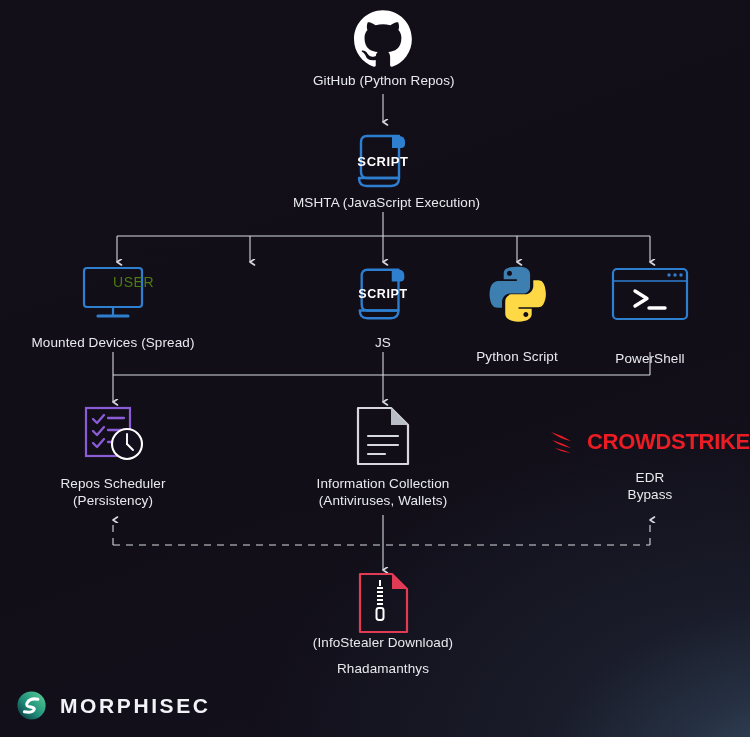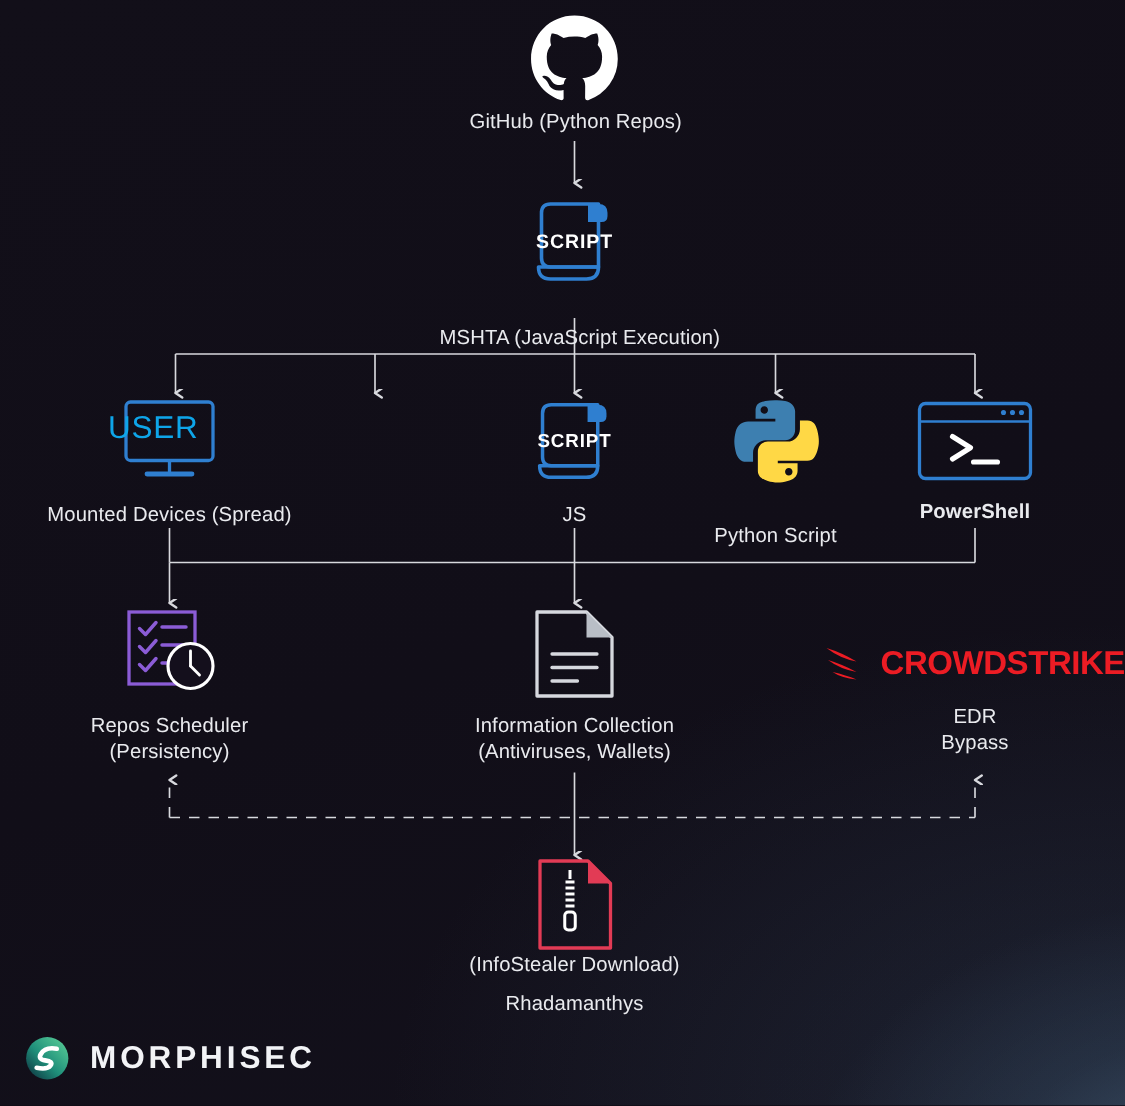--- a/index.html
+++ b/index.html
@@ -30,22 +30,22 @@
 
   
   .scripticon{ position:relative; }
   .scripttext{
     position:absolute; left:0; right:0; top:50%; transform:translateY(-50%);
     color:#ffffff; font-weight:bold; letter-spacing:.6px; text-align:center;
     font-family:"Liberation Sans", sans-serif;
   }
   
   .usertext{
-    position:absolute; left:0; right:0; top:26px; text-align:left;
-    color:#0ea5e9; font-size:21px; letter-spacing:.5px;
+    position:absolute; left:0; right:0; top:26px; text-align:right;
+    color:#4d7c0f; font-size:14px; letter-spacing:.5px;
   }
   
   .dlltext{
     position:absolute; left:0; right:0; bottom:6px; text-align:center;
     color:#e8eaee; font-size:18px; letter-spacing:.3px;
   }
   
   .csword{
     color:#ec1c24; font-weight:bold; font-size:22px; letter-spacing:-0.3px;
     font-family:"Liberation Sans", sans-serif; white-space:nowrap;
@@ -111,21 +111,21 @@
     <div class="icon-wrap" style="height:66px;">
       <div class="scripticon" style="width:64px;height:66px;">
         <svg width="64" height="66" viewBox="0 0 64 66">
           <path d="M20 8 h28 a0 0 0 0 1 0 0 v42 a0 0 0 0 1 0 0 h-32 q-6 0 -6 -6 v-30 q0 -6 6 -6 z" fill="none" stroke="#2f7fd0" stroke-width="2.4" stroke-linejoin="round"></path>
           <path d="M16 50 h32 q0 8 -8 8 h-24 q-8 0 -8 -8 z" fill="none" stroke="#2f7fd0" stroke-width="2.4" stroke-linejoin="round"></path>
           <path d="M41 8 h7 q6 0 6 6 v2 q0 4 -4 4 h-9 z" fill="#2f7fd0"></path>
         </svg>
         <div class="scripttext" style="font-size:13px;">SCRIPT</div>
       </div>
     </div>
-    <div class="label" style="margin-top:22px;">MSHTA (JavaScript Execution)</div>
+    <div class="label" style="margin-top:0;">MSHTA (JavaScript Execution)</div>
   </div>
 
   <div class="node" style="left:17px; top:266px; width:192px;">
     <div class="icon-wrap" style="height:58px;">
       <div style="position:relative;width:82px;height:58px;">
         <svg width="82" height="58" viewBox="0 0 82 58">
           <rect x="12" y="2" width="58" height="39" rx="3" fill="none" stroke="#2f7fd0" stroke-width="2.2"></rect>
           <line x1="41" y1="41" x2="41" y2="49" stroke="#2f7fd0" stroke-width="2.2"></line>
           <line x1="26" y1="50" x2="56" y2="50" stroke="#2f7fd0" stroke-width="3.2" stroke-linecap="round"></line>
         </svg>
@@ -165,21 +165,21 @@
       <svg width="78" height="54" viewBox="0 0 78 54">
         <rect x="2" y="2" width="74" height="50" rx="4" fill="none" stroke="#2f7fd0" stroke-width="2.2"></rect>
         <line x1="2" y1="14" x2="76" y2="14" stroke="#2f7fd0" stroke-width="1.6"></line>
         <circle cx="58" cy="8" r="1.7" fill="#2f7fd0"></circle>
         <circle cx="64" cy="8" r="1.7" fill="#2f7fd0"></circle>
         <circle cx="70" cy="8" r="1.7" fill="#2f7fd0"></circle>
         <path d="M24 24 L36 31.5 L24 39" fill="none" stroke="#ffffff" stroke-width="3.4" stroke-linecap="round" stroke-linejoin="round"></path>
         <line x1="38" y1="41" x2="54" y2="41" stroke="#ffffff" stroke-width="3.4" stroke-linecap="round"></line>
       </svg>
     </div>
-    <div class="label" style="margin-top:10px;font-weight:bold;">PowerShell</div>
+    <div class="label" style="margin-top:28px;">PowerShell</div>
   </div>
 
   <div class="node" style="left:33px; top:406px; width:160px;">
     <div class="icon-wrap" style="height:60px;">
       <svg width="78" height="60" viewBox="0 0 78 60">
         <rect x="12" y="2" width="44" height="48" fill="none" stroke="#8b5cd6" stroke-width="2.2"></rect>
         <path d="M19 13 l4 4 l7 -8" fill="none" stroke="#8b5cd6" stroke-width="2.3" stroke-linecap="round" stroke-linejoin="round"></path>
         <line x1="34" y1="12" x2="50" y2="12" stroke="#8b5cd6" stroke-width="2.3" stroke-linecap="round"></line>
         <path d="M19 25 l4 4 l7 -8" fill="none" stroke="#8b5cd6" stroke-width="2.3" stroke-linecap="round" stroke-linejoin="round"></path>
         <line x1="34" y1="24" x2="50" y2="24" stroke="#8b5cd6" stroke-width="2.3" stroke-linecap="round"></line>

